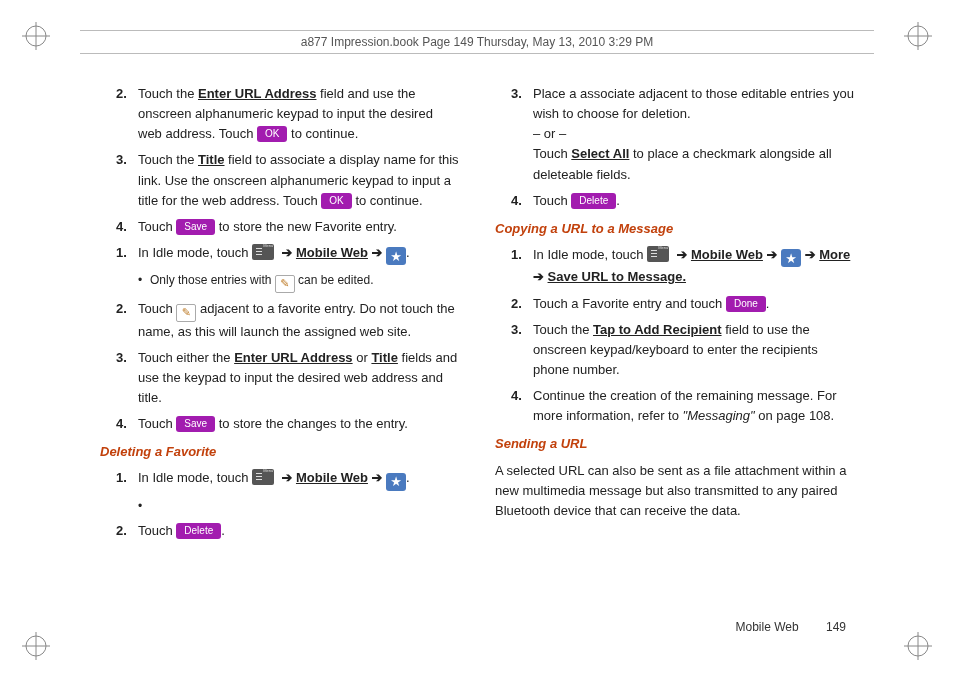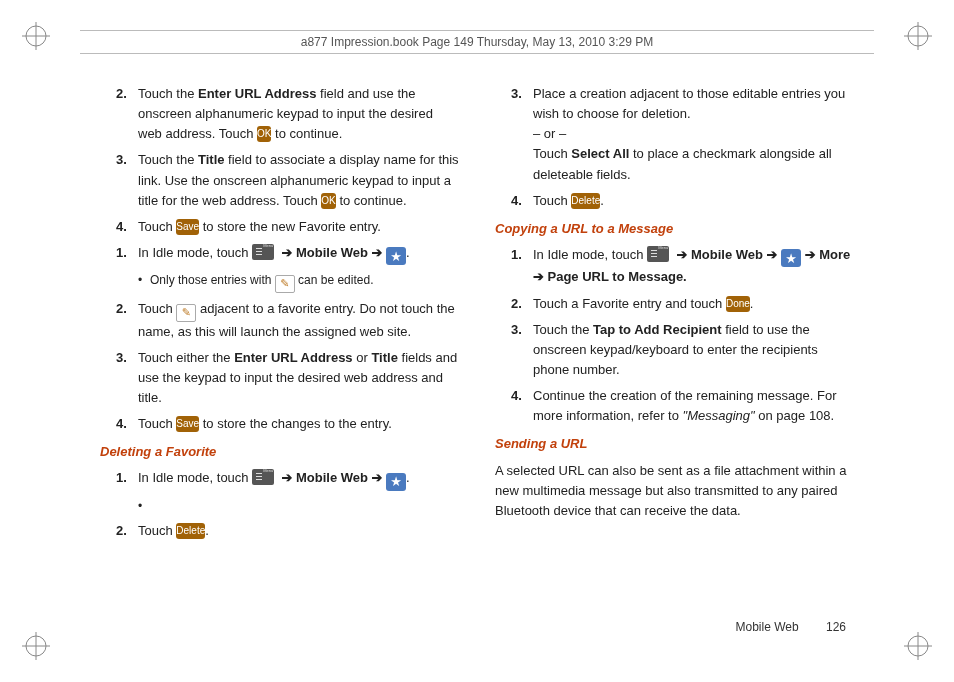--- a/index.html
+++ b/index.html
@@ -63,24 +63,24 @@
   .subhead {
     color: #c2410c;
     font-weight: bold;
     font-style: italic;
     margin: 8px 0 6px 0;
     font-size: 13px;
   }
   .para { margin: 2px 0 6px 0; }
   .btn-pill {
     display: inline-block;
-    background: #a16207;
+    background: #a21caf;
     color: #fff;
     font-size: 10px;
-    padding: 1px 0;
+    padding: 1px 8px;
     border-radius: 3px;
     vertical-align: 1px;
     line-height: 14px;
   }
   .icon-menu {
     display: inline-flex;
     width: 22px; height: 16px;
     background: #555;
     border-radius: 2px;
     vertical-align: -3px;
@@ -119,21 +119,21 @@
     width: 18px; height: 16px;
     border: 1px solid #aaa;
     border-radius: 2px;
     vertical-align: -3px;
     align-items: center;
     justify-content: center;
     font-size: 11px;
     color: #c08030;
   }
   .arrow { font-weight: bold; }
-  b { font-weight: bold; }
+  b { font-weight: bold; text-decoration: underline; }
   i.ref { font-style: italic; }
   .footer {
     position: absolute;
     bottom: 48px;
     right: 108px;
     font-size: 12px;
     color: #333;
   }
   .footer .sect { margin-right: 24px; }
 </style>
@@ -244,40 +244,40 @@
       </span>
     </div>
 
   </div>
 
   <div class="col">
 
     <div class="num-item">
       <span class="num">3.</span>
       <span class="txt">
-        <span>Place a creation adjacent to those editable entries you wish to choose for deletion.</span><br>
+        <span>Place a associate adjacent to those editable entries you wish to choose for deletion.</span><br>
         <span>– or –</span><br>
         <span>Touch </span><b>Select All</b><span> to place a checkmark alongside all deleteable fields.</span>
       </span>
     </div>
 
     <div class="num-item">
       <span class="num">4.</span>
       <span class="txt">
         <span>Touch </span><span class="btn-pill">Delete</span><span>.</span>
       </span>
     </div>
 
     <div class="subhead">Copying a URL to a Message</div>
 
 
     <div class="num-item">
       <span class="num">1.</span>
       <span class="txt">
-        <span>In Idle mode, touch </span><span class="icon-menu"></span>&nbsp; <span class="arrow">➔</span> <b>Mobile Web</b> <span class="arrow">➔</span> <span class="icon-star">★</span> <span class="arrow">➔</span> <b>More</b> <span class="arrow">➔</span> <b>Page URL to Message.</b>
+        <span>In Idle mode, touch </span><span class="icon-menu"></span>&nbsp; <span class="arrow">➔</span> <b>Mobile Web</b> <span class="arrow">➔</span> <span class="icon-star">★</span> <span class="arrow">➔</span> <b>More</b> <span class="arrow">➔</span> <b>Save URL to Message.</b>
       </span>
     </div>
 
     <div class="num-item">
       <span class="num">2.</span>
       <span class="txt">
         <span>Touch a Favorite entry and touch </span><span class="btn-pill">Done</span><span>.</span>
       </span>
     </div>
 
@@ -297,14 +297,14 @@
 
     <div class="subhead">Sending a URL</div>
 
     <div class="para">A selected URL can also be sent as a file attachment within a new multimedia message but also transmitted to any paired Bluetooth device that can receive the data.</div>
 
   </div>
 </div>
 
 <div class="footer">
   <span class="sect">Mobile Web</span>
-  <span>126</span>
+  <span>149</span>
 </div>
 
 </body></html>

